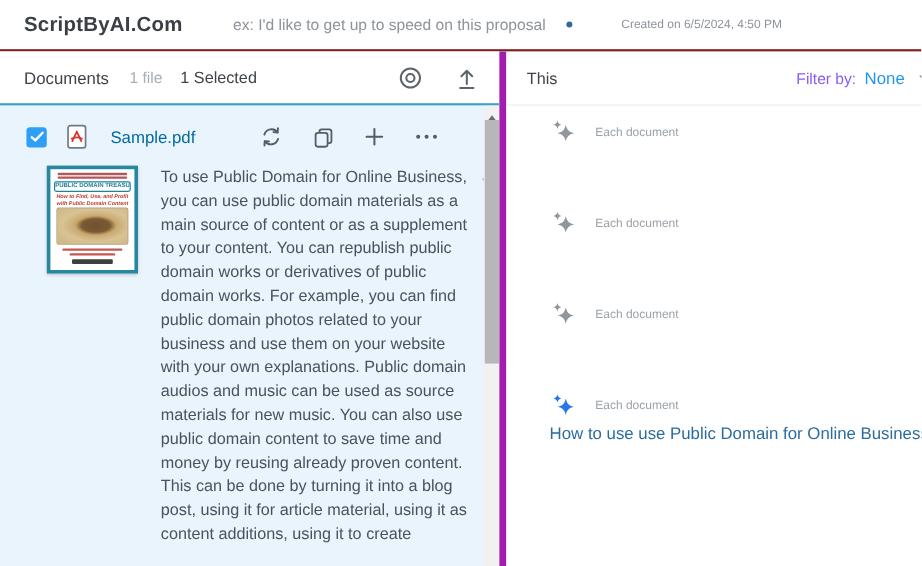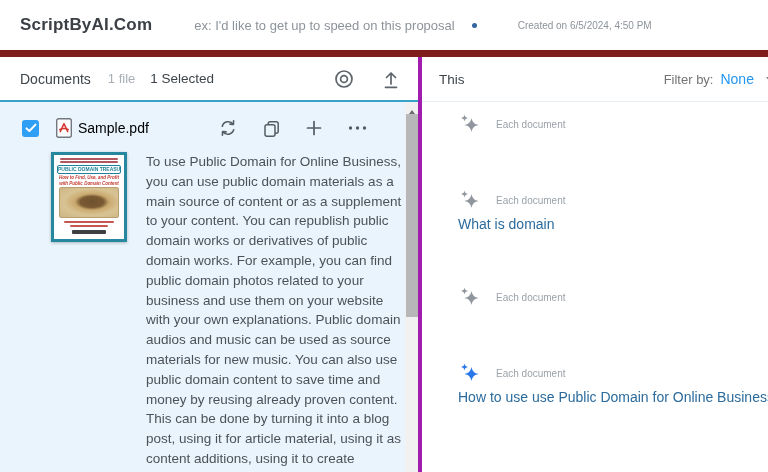--- a/index.html
+++ b/index.html
@@ -1,55 +1,55 @@
 <!DOCTYPE html>
 <html><head>
 <meta charset="utf-8">
 <style>
   * { margin:0; padding:0; box-sizing:border-box; }
   html,body { background:#fff; }
   .app { width:768px; height:472px; position:relative; overflow:hidden;
          font-family:"Liberation Sans", sans-serif; background:#fff; }
 
   
-  .topbar { height:57px; display:flex; align-items:center; padding:0 20px;
-            border-bottom:7px solid #7f1d1d; background:#fff; }
+  .topbar { height:43px; display:flex; align-items:center; padding:0 20px;
+            border-bottom:2px solid #7f1d1d; background:#fff; }
   .logo { font-size:17px; font-weight:bold; color:#3b4046; letter-spacing:.2px;
           margin-right:42px; cursor:pointer; }
   .prompt { font-size:13px; color:#8d939a; cursor:text; }
   .sep-dot { width:5px; height:5px; border-radius:50%; background:#33659f; margin:0 14px 0 17px; }
   .created { font-size:10px; color:#8d939a;margin-left:27px; }
 
   
   .main { display:flex; height:429px; }
 
   
-  .left { width:422px; flex:0 0 422px; border-right:4px solid #a21caf;
+  .left { width:422px; flex:0 0 422px; border-right:6px solid #a21caf;
           display:flex; flex-direction:column; background:#fff; }
   .lheader { height:45px; flex:0 0 45px; display:flex; align-items:center;
              padding:0 16px 0 20px; border-bottom:2px solid #38a3c8; background:#fff; }
   .lheader .title { font-size:14px; color:#3d4349; }
   .lheader .count { font-size:13px; color:#a7aeb5; margin-left:17px; }
   .lheader .selcount { font-size:13.5px; color:#3d4349; margin-left:15px; }
   .lheader .spacer { flex:1; }
   .hdr-iconbtn { background:none; border:none; padding:2px; margin-left:24px;
                  display:flex; align-items:center; cursor:pointer; }
 
   .lbody { flex:1; background:#e9f4fc; position:relative; overflow:hidden; padding-top:9px; }
 
   .file-row { display:flex; align-items:center; height:34px; padding:0 48px 0 22px; }
   .checkbox { width:17px; height:17px; border-radius:3px; background:#2f9ef5;
               display:flex; align-items:center; justify-content:center; cursor:pointer; flex:0 0 17px; }
   .pdf-ic { margin-left:15px; display:flex; }
-  .fname { font-size:14px; color:#000000; margin-left:4px; cursor:pointer; }
+  .fname { font-size:14px; color:#0369a1; margin-left:18px; cursor:pointer; }
   .file-row .spacer { flex:1; }
   .row-iconbtn { background:none; border:none; padding:2px; margin-left:20px;
                  display:flex; align-items:center; cursor:pointer; }
 
-  .content-row { display:flex; margin-top:7px; padding-left:51px; align-items:flex-start; }
+  .content-row { display:flex; margin-top:7px; padding-left:39px; align-items:flex-start; }
 
   
   .cover { width:76px; flex:0 0 76px; height:90px; background:#fff;
            border:3px solid #26879e; box-shadow:0 1px 3px rgba(0,0,0,.25);
            padding:2px 3px; overflow:hidden; margin-right:19px; cursor:pointer; }
   .cov-bar { height:2px; background:#b0575f; margin:1px 3px 0; border-radius:1px; }
   .cov-title { font-size:5px; font-weight:bold; color:#1f819a; text-align:center;
                border:1px solid #1f819a; border-radius:2px; padding:1px 0; margin:2px 0 1px;
                line-height:5px; text-transform:uppercase; white-space:nowrap; overflow:hidden; }
   .cov-sub { font-size:4.5px; line-height:5.5px; color:#c03a30; font-weight:bold;
@@ -74,21 +74,21 @@
                    border-right:3.5px solid transparent; border-bottom:4px solid #6b6b6b; }
   .vscroll .thumbbar { position:absolute; top:12px; left:0.5px; width:12px; height:203px;
                        background:#b7b7b9; }
 
   
   .right { flex:1; display:flex; flex-direction:column; background:#fff; }
   .rheader { height:45px; flex:0 0 45px; display:flex; align-items:center;
              padding:0 14px 0 17px; border-bottom:1px solid #e6eef4; }
   .rheader .title { font-size:13.5px; color:#3d4349; }
   .filter { margin-left:auto; display:flex; align-items:center; cursor:pointer; }
-  .filter-label { font-size:13px; color:#737373; }
+  .filter-label { font-size:13px; color:#8b5cf6; }
   .filter-value { font-size:14px; color:#2196f3; font-weight:500; margin-left:7px; }
   .caret-down { width:0; height:0; border-left:4.5px solid transparent;
                 border-right:4.5px solid transparent; border-top:5px solid #7d858c;
                 margin-left:12px; }
 
   .notes { padding:10px 14px 0 36px; overflow:hidden; flex:1; }
   .note { margin-bottom:52px; }
   .note-head { display:flex; align-items:center; height:24px; margin-bottom:3px; }
   .sparkle path { fill:#8f969d; }
   .sparkle.hl path { fill:#2777e8; }
@@ -225,21 +225,20 @@
         </div>
 
         <div class="note">
           <div class="note-head">
             <svg class="sparkle" width="24" height="24" viewBox="0 0 24 24">
               <path d="M13.5 6 C14.4 10.3 16.2 12.1 20.5 13 C16.2 13.9 14.4 15.7 13.5 20 C12.6 15.7 10.8 13.9 6.5 13 C10.8 12.1 12.6 10.3 13.5 6 Z"></path>
               <path d="M6.5 2.5 C6.95 4.65 7.85 5.55 10 6 C7.85 6.45 6.95 7.35 6.5 9.5 C6.05 7.35 5.15 6.45 3 6 C5.15 5.55 6.05 4.65 6.5 2.5 Z"></path>
             </svg>
             <span class="scope">Each document</span>
           </div>
-          <span class="ntitle">What is domain</span>
         </div>
 
         <div class="note">
           <div class="note-head">
             <svg class="sparkle" width="24" height="24" viewBox="0 0 24 24">
               <path d="M13.5 6 C14.4 10.3 16.2 12.1 20.5 13 C16.2 13.9 14.4 15.7 13.5 20 C12.6 15.7 10.8 13.9 6.5 13 C10.8 12.1 12.6 10.3 13.5 6 Z"></path>
               <path d="M6.5 2.5 C6.95 4.65 7.85 5.55 10 6 C7.85 6.45 6.95 7.35 6.5 9.5 C6.05 7.35 5.15 6.45 3 6 C5.15 5.55 6.05 4.65 6.5 2.5 Z"></path>
             </svg>
             <span class="scope">Each document</span>
           </div>

